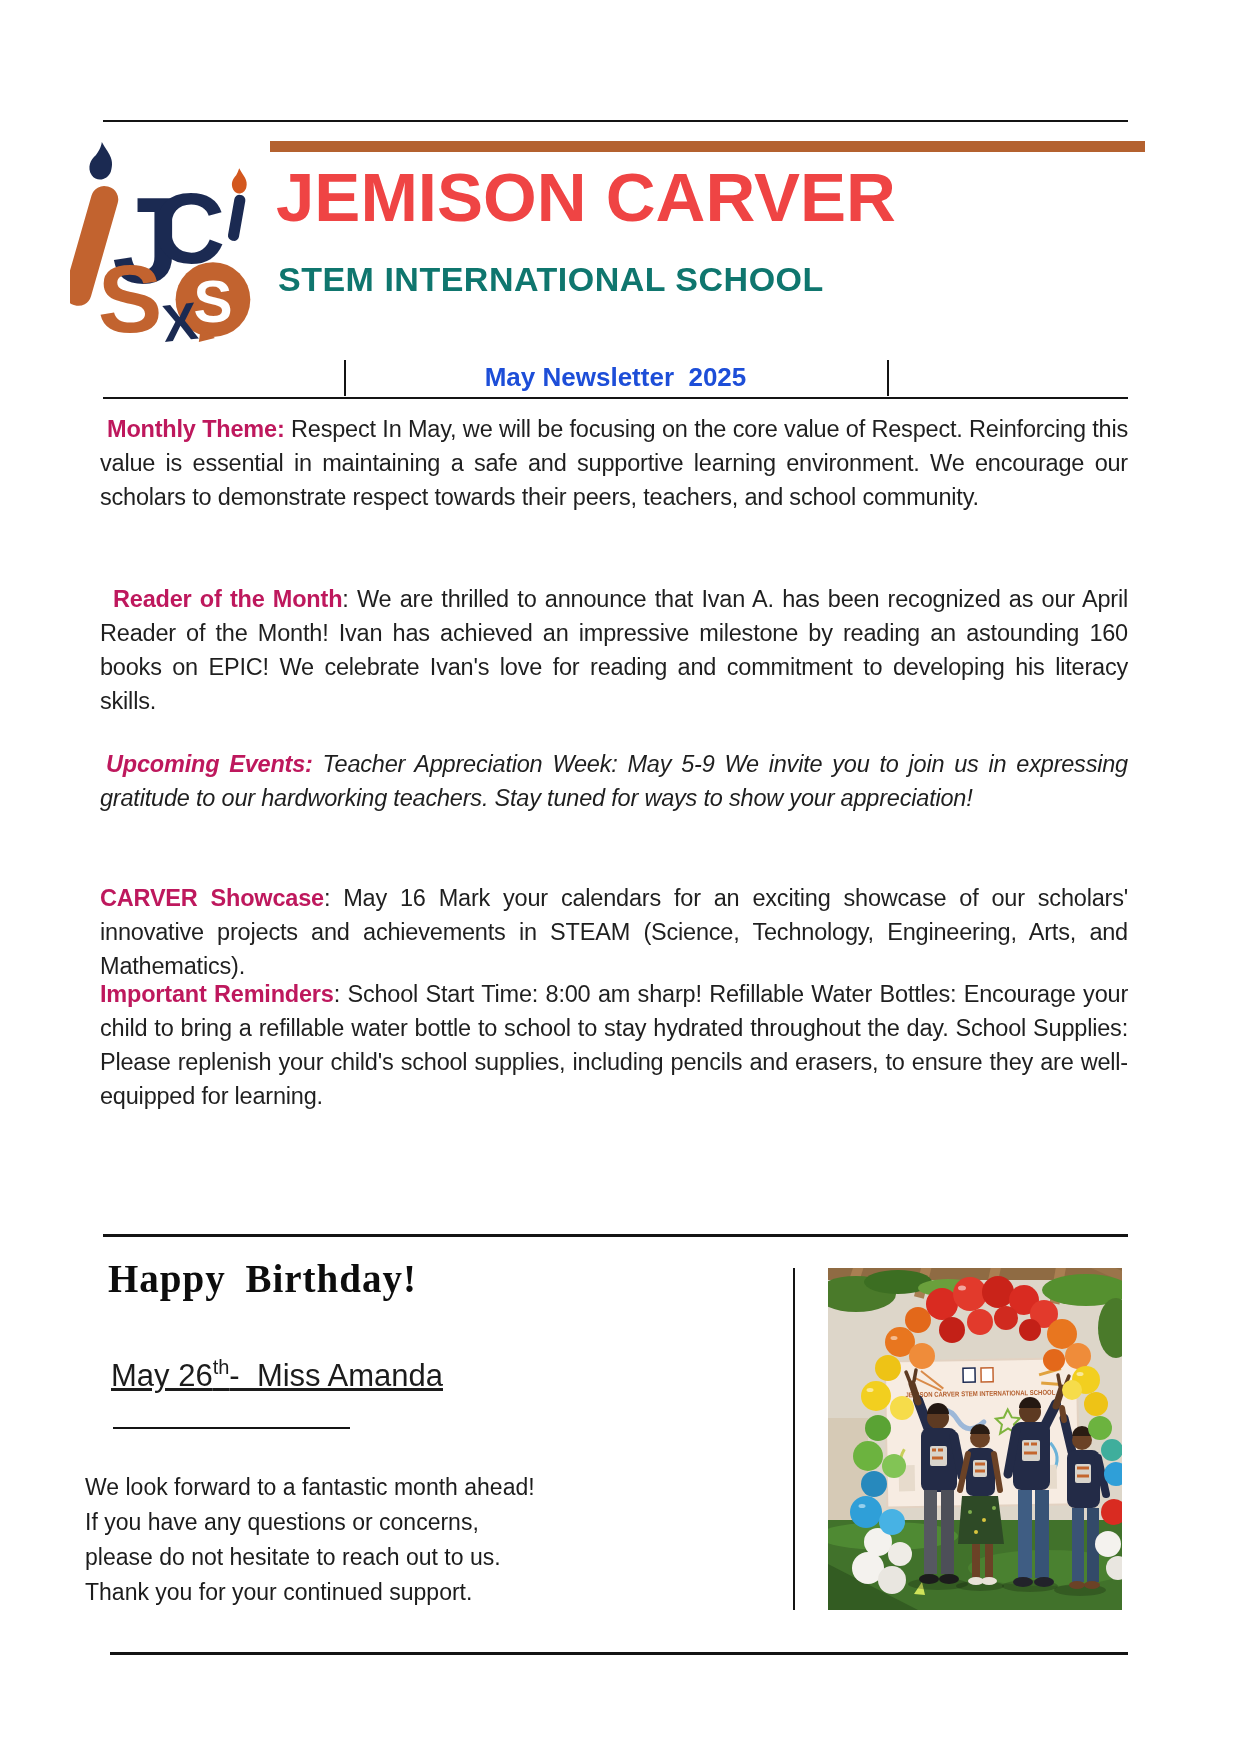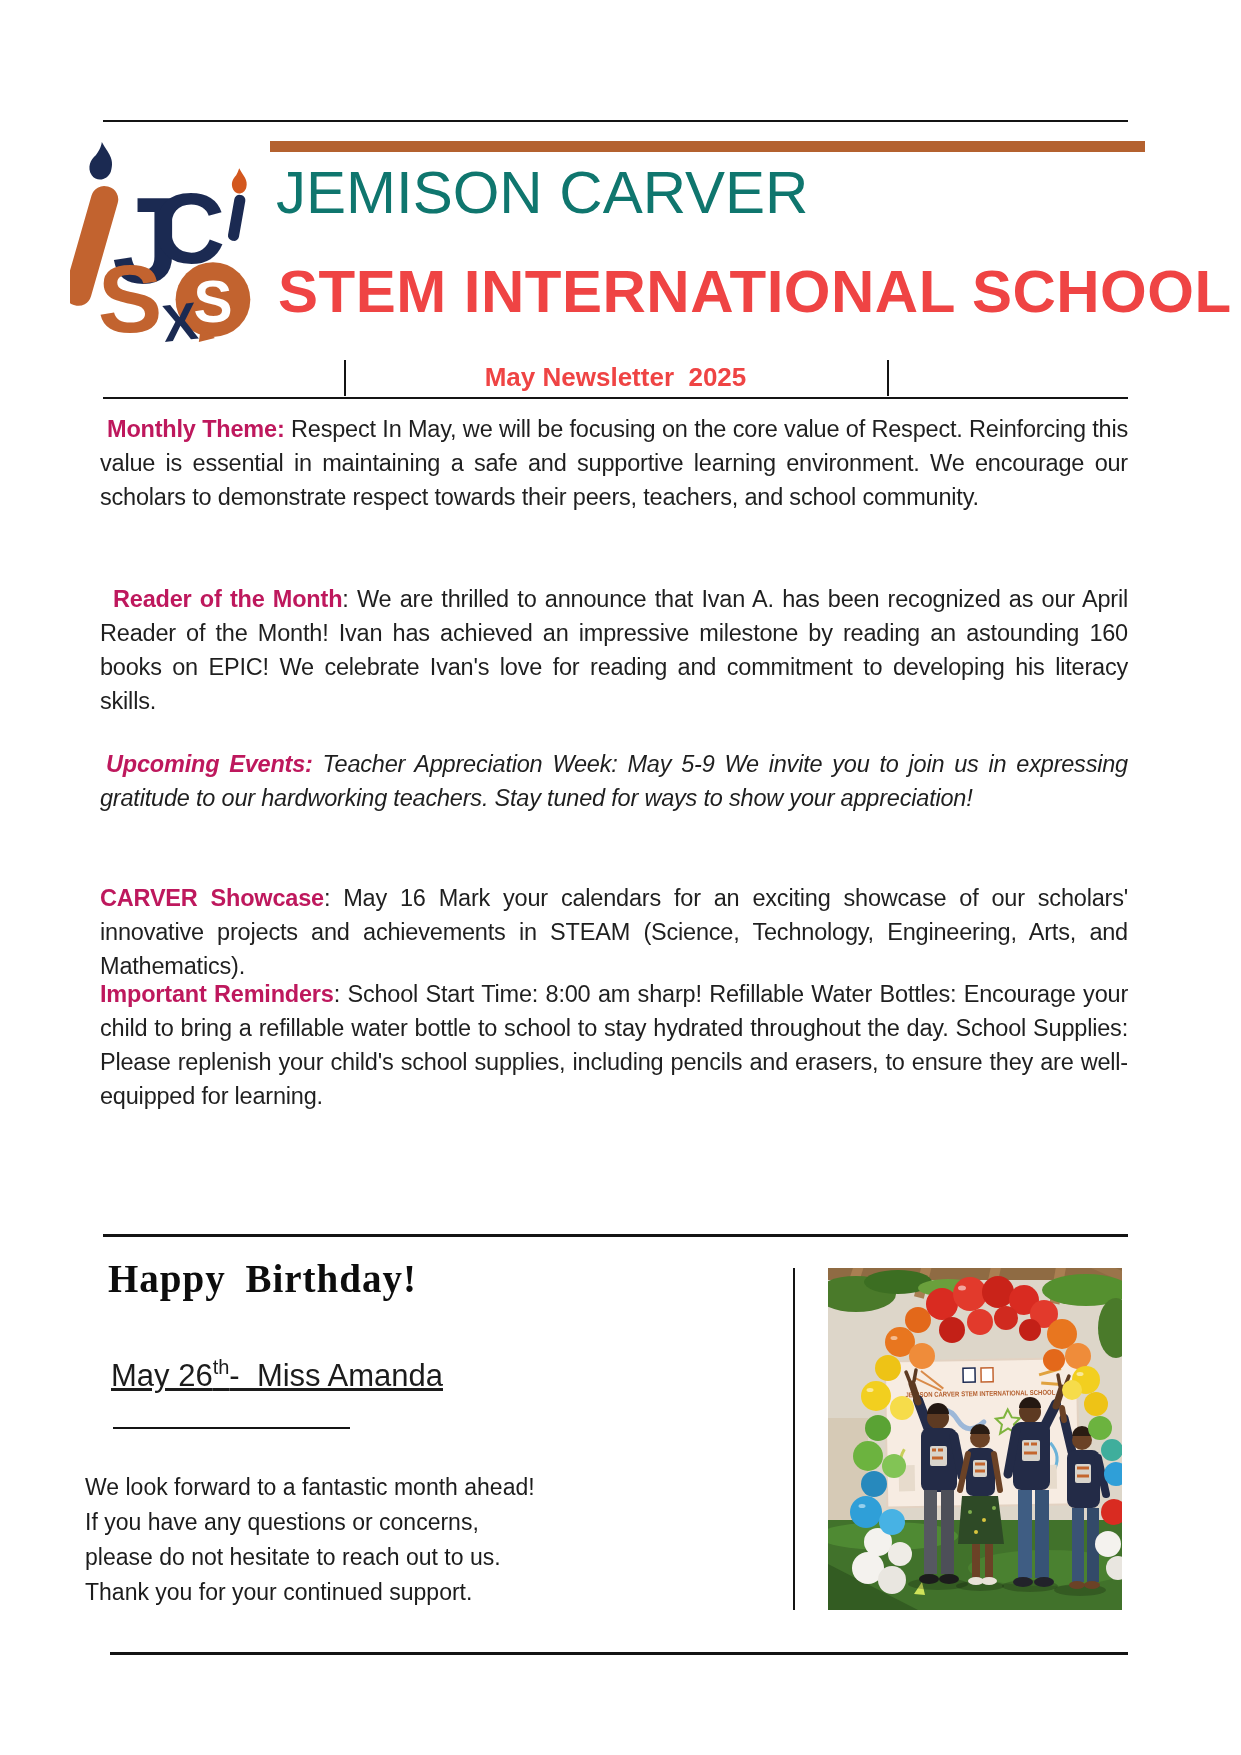--- a/index.html
+++ b/index.html
@@ -6,31 +6,31 @@
   body{
     width:1241px;height:1755px;position:relative;background:#ffffff;
     font-family:"Liberation Sans",sans-serif;color:#202020;overflow:hidden;
   }
   .rule{position:absolute;background:#141414;}
   
   .logo-wrap{position:absolute;left:70px;top:140px;width:195px;height:202px;}
   .accent-bar{position:absolute;left:270px;top:141px;width:875px;height:11px;background:#b4612f;}
   .school-name-1{
     position:absolute;left:276px;top:163px;width:880px;
-    font-size:60px;font-weight:normal;color:#0f766e;letter-spacing:0px;line-height:1;
+    font-size:69px;font-weight:bold;color:#ef4444;letter-spacing:0px;line-height:1;
     white-space:nowrap;
   }
   .school-name-2{
     position:absolute;left:278px;top:262px;width:880px;
-    font-size:60px;font-weight:bold;color:#ef4444;letter-spacing:0.5px;line-height:1;
+    font-size:34px;font-weight:bold;color:#0f766e;letter-spacing:0.5px;line-height:1;
     white-space:nowrap;
   }
   .nl-title{
     position:absolute;left:344px;top:362px;width:543px;text-align:center;
-    font-size:26px;font-weight:bold;color:#ef4444;white-space:pre-wrap;
+    font-size:26px;font-weight:bold;color:#1d4ed8;white-space:pre-wrap;
   }
   .nl-bar{position:absolute;top:360px;width:2px;height:36px;background:#141414;}
   .nl-bar.left{left:344px;}
   .nl-bar.right{left:887px;}
   
   .body-par{
     position:absolute;left:100px;width:1028px;margin:0;
     font-size:23.5px;line-height:34px;text-align:justify;color:#1f1f1f;
     letter-spacing:-0.2px;
   }

